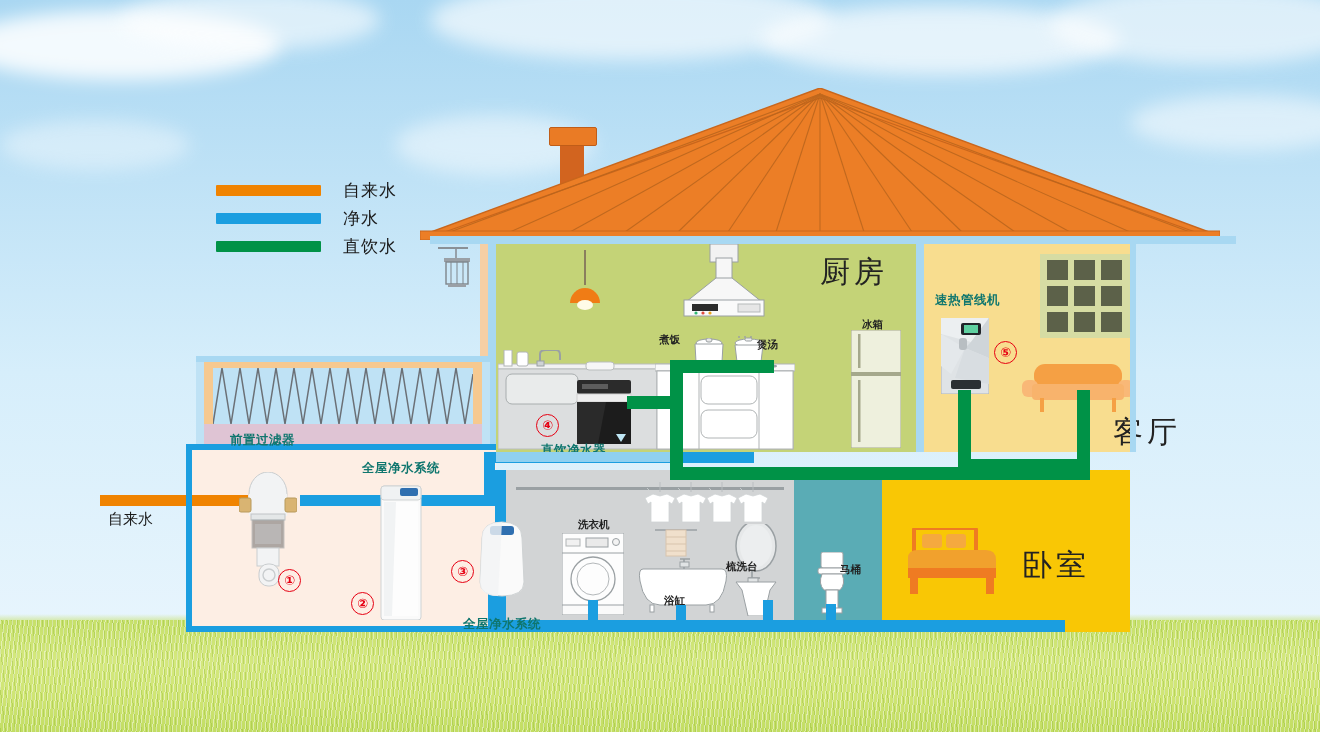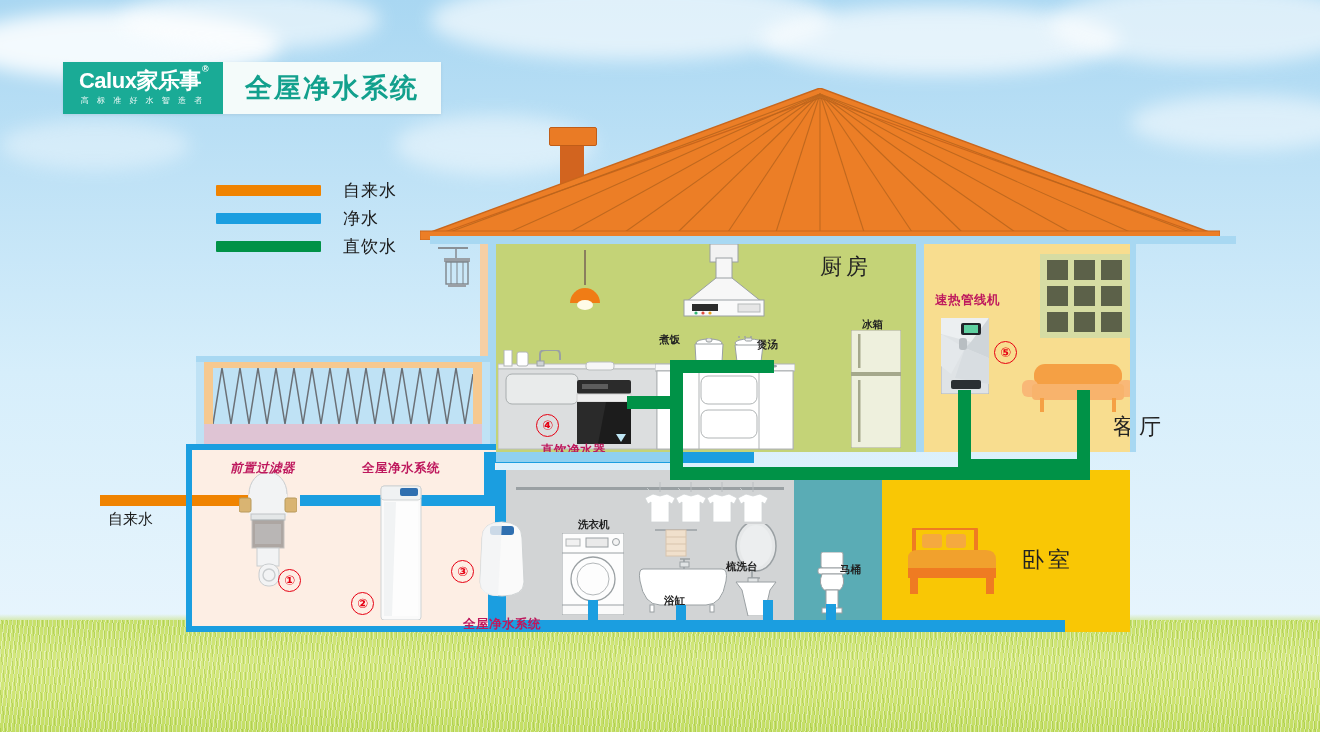--- a/index.html
+++ b/index.html
@@ -42,23 +42,23 @@
   .legend-label{margin-left:22px;font-size:17px;color:#1a1a1a;
                 font-family:"DejaVu Sans",sans-serif;letter-spacing:1px;}
 
   
   .roof{position:absolute;left:420px;top:88px;width:800px;height:152px;}
   .chimney{position:absolute;left:560px;top:127px;width:24px;height:60px;background:#d2641f;}
   .chimney-cap{position:absolute;left:549px;top:127px;width:46px;height:17px;background:#ea7b25;
                border:1px solid #c05d18;border-radius:2px;}
 
   .room{position:absolute;}
-  .roomlabel{position:absolute;font-size:22px;color:#222;letter-spacing:4px;
+  .roomlabel{position:absolute;font-size:30px;color:#222;letter-spacing:4px;
              font-family:"DejaVu Sans",sans-serif;}
-  .devlabel{position:absolute;font-size:12.5px;color:#be185d;font-weight:bold;
+  .devlabel{position:absolute;font-size:12.5px;color:#0f766e;font-weight:bold;
             letter-spacing:.5px;font-family:"DejaVu Sans",sans-serif;white-space:nowrap;}
   .smalllabel{position:absolute;font-size:10.5px;color:#222;font-weight:bold;
               font-family:Liberation Sans, sans-serif;white-space:nowrap;}
   .numbadge{position:absolute;width:21px;height:21px;border:1.6px solid #e60012;border-radius:50%;
             color:#e60012;font-size:13px;font-weight:bold;display:flex;align-items:center;
             justify-content:center;font-family:"DejaVu Sans",sans-serif;background:transparent;}
 
   .pipe{position:absolute;}
   .inlet-label{position:absolute;font-size:15px;color:#1a1a1a;font-family:"DejaVu Sans",sans-serif;}
 
@@ -381,52 +381,41 @@
     <rect x="10" y="22" width="38" height="22" fill="#f2f3f4"></rect>
     <rect x="0" y="26" width="12" height="14" rx="2" fill="#d9b472" stroke="#b89a5c"></rect>
     <rect x="46" y="26" width="12" height="14" rx="2" fill="#d9b472" stroke="#b89a5c"></rect>
     <rect x="12" y="42" width="34" height="6" fill="#e4e7e8" stroke="#c0c4c6"></rect>
     <rect x="13" y="48" width="32" height="28" fill="#6d6d6d" opacity=".55" stroke="#9aa0a3"></rect>
     <rect x="16" y="52" width="26" height="20" fill="#bdbdbd" opacity=".7"></rect>
     <rect x="18" y="76" width="22" height="18" fill="#f2f3f4" stroke="#c9cdcf"></rect>
     <rect x="20" y="92" width="20" height="22" rx="9" fill="#f2f3f4" stroke="#c9cdcf"></rect>
     <circle cx="30" cy="103" r="6" fill="none" stroke="#c9cdcf" stroke-width="1.4"></circle>
   </svg>
-  <div class="devlabel" style="left:230px;top:460px;font-style:italic;">前置过滤器</div>
+  <div class="devlabel" style="left:230px;top:432px;">前置过滤器</div>
   <div class="numbadge" style="left:278px;top:569px;">①</div>
 
   <svg style="position:absolute;left:378px;top:478px;width:46px;height:142px;">
     <rect x="3" y="8" width="40" height="134" rx="3" fill="#fafafa" stroke="#cfd3d4"></rect>
     <rect x="3" y="8" width="40" height="14" rx="3" fill="#f0f2f3" stroke="#cfd3d4"></rect>
     <rect x="22" y="10" width="18" height="8" rx="2" fill="#2f6fb0"></rect>
     <rect x="6" y="24" width="34" height="114" fill="#fdfdfd"></rect>
     <path d="M6 24 L18 24 L14 138 L6 138 Z" fill="#f1f3f4"></path>
   </svg>
   <div class="devlabel" style="left:362px;top:460px;">全屋净水系统</div>
   <div class="numbadge" style="left:351px;top:592px;">②</div>
 
   <svg style="position:absolute;left:474px;top:520px;width:56px;height:78px;">
     <path d="M8 18 Q8 2 28 2 Q48 2 48 18 L50 62 Q50 76 28 76 Q6 76 6 62 Z" fill="#fafafa" stroke="#cfd3d4"></path>
     <rect x="16" y="6" width="24" height="9" rx="3" fill="#2f6fb0"></rect>
     <path d="M8 18 Q8 2 28 2 L24 76 Q6 76 6 62 Z" fill="#f2f4f5" opacity=".8"></path>
   </svg>
   <div class="devlabel" style="left:463px;top:616px;">全屋净水系统</div>
   <div class="numbadge" style="left:451px;top:560px;">③</div>
 
-  <div class="brandbar">
-    <div class="brand-left">
-      <div class="brand-logo">
-        <span>Calux家乐事</span><sup>®</sup>
-      </div>
-      <div class="brand-sub">高 标 准 好 水 智 造 者</div>
-    </div>
-    <div class="brand-right">
-      <div class="brand-title">全屋净水系统</div>
-    </div>
-  </div>
 
   <div class="legend">
     <div class="legend-row">
       <div class="legend-swatch" id="sw0" style="background: rgb(240, 131, 0);"></div>
       <div class="legend-label">自来水</div>
     </div>
     <div class="legend-row">
       <div class="legend-swatch" id="sw1" style="background: rgb(27, 158, 224);"></div>
       <div class="legend-label">净水</div>
     </div>

